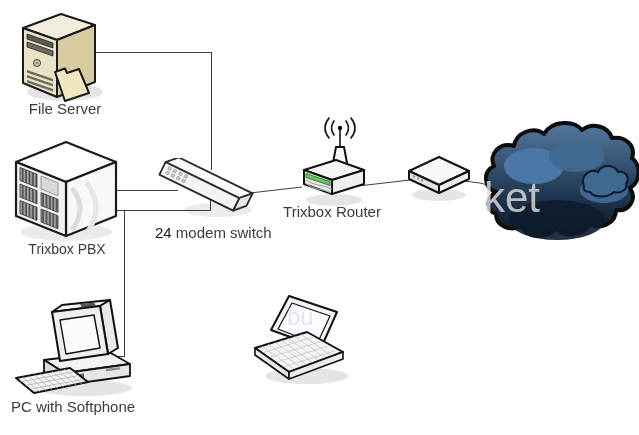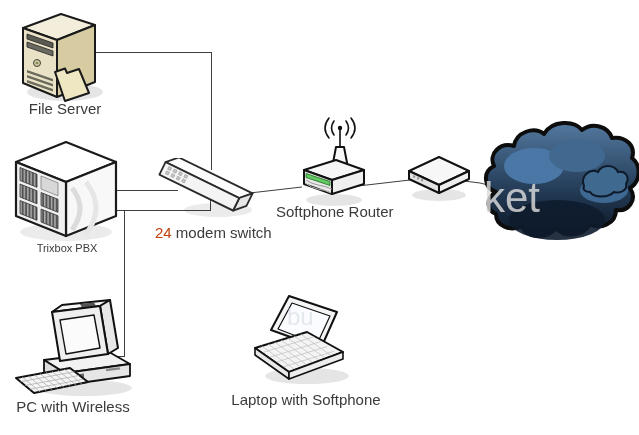--- a/index.html
+++ b/index.html
@@ -3,22 +3,22 @@
 <meta charset="utf-8">
 <style>
   html,body{margin:0;padding:0;background:#fff;}
   .canvas{position:relative;width:639px;height:435px;background:#ffffff;overflow:hidden;
           font-family:"Liberation Sans",sans-serif;}
   .icon{position:absolute;}
   .wires{position:absolute;left:0;top:0;z-index:1;}
   .icon{z-index:2;}
   .lbl{position:absolute;z-index:3;text-align:center;color:#3b3b3b;font-size:15px;
        line-height:1.1;white-space:nowrap;}
-  .lbl.small{font-size:11px;}
-  .lbl .dim{color:#c2410c;}
+  .lbl.small{font-size:14px;}
+  .lbl .dim{color:#0f172a;}
 </style>
 </head>
 <body>
 
 <div class="canvas">
 
   <svg class="wires" width="639" height="435">
     <g fill="none" stroke="#3f3f3f" stroke-width="1">
       <polyline shape-rendering="crispEdges" points="96,52 211,52 211,170"></polyline>
       <polyline shape-rendering="crispEdges" points="114,190 178,190"></polyline>
@@ -101,21 +101,21 @@
     <circle cx="42" cy="14" r="2.2" fill="#111"></circle>
     <line x1="42" y1="16" x2="42" y2="33" stroke="#111" stroke-width="1.6"></line>
     <polygon points="38,33 46,33 50,54 34,54" fill="#f8f8f8" stroke="#111" stroke-width="2" stroke-linejoin="round"></polygon>
     <polygon points="6,56 38,46 66,56 34,66" fill="#f6f6f6" stroke="#111" stroke-width="2" stroke-linejoin="round"></polygon>
     <polygon points="34,66 66,56 66,70 34,80" fill="#efefef" stroke="#111" stroke-width="2" stroke-linejoin="round"></polygon>
     <polygon points="6,56 34,66 34,80 6,70" fill="#e9e9e9" stroke="#111" stroke-width="2" stroke-linejoin="round"></polygon>
     <polygon points="8,59.5 32,67.5 32,71.5 8,63.5" fill="#63c963" stroke="#1b6b1b" stroke-width="0.8"></polygon>
     <path d="M8,66 q6,4 12,5 q7,1 14,4" fill="none" stroke="#9a9a9a" stroke-width="1"></path>
     <path d="M7,69 q7,5 13,6 q7,1 13,4" fill="none" stroke="#b5b5b5" stroke-width="1"></path>
   </svg>
-  <div class="lbl" style="left:276px;top:204px;width:112px">Softphone Router</div>
+  <div class="lbl" style="left:276px;top:204px;width:112px">Trixbox Router</div>
 
   <svg class="icon" style="left:405px;top:145px" width="68" height="58" viewBox="0 0 68 58">
     <ellipse cx="34" cy="50" rx="27" ry="6" fill="rgba(0,0,0,0.10)"></ellipse>
     <polygon points="4,26 34,12 64,26 34,40" fill="#f7f7f7" stroke="#111" stroke-width="2" stroke-linejoin="round"></polygon>
     <polygon points="34,40 64,26 64,34 34,48" fill="#efefef" stroke="#111" stroke-width="2" stroke-linejoin="round"></polygon>
     <polygon points="4,26 34,40 34,48 4,34" fill="#e2e2e2" stroke="#111" stroke-width="2" stroke-linejoin="round"></polygon>
     <g fill="#9a9a9a">
       <rect x="8" y="30.5" width="2.2" height="2.2"></rect>
       <rect x="12" y="32.3" width="2.2" height="2.2"></rect>
       <rect x="16" y="34.1" width="2.2" height="2.2"></rect>
@@ -166,21 +166,21 @@
           <line x1="14" y1="77.8" x2="32" y2="92.8"></line>
         <line x1="20" y1="76.7" x2="38" y2="91.7"></line>
           <line x1="26" y1="75.6" x2="44" y2="90.6"></line>
         <line x1="32" y1="74.4" x2="50" y2="89.4"></line>
           <line x1="38" y1="73.3" x2="56" y2="88.3"></line>
         <line x1="44" y1="72.2" x2="62" y2="87.2"></line>
           <line x1="50" y1="71.1" x2="68" y2="86.1"></line>
       </g>
     </g>
   </svg>
-  <div class="lbl" style="left:0px;top:399px;width:146px">PC with Wireless</div>
+  <div class="lbl" style="left:0px;top:399px;width:146px">PC with Softphone</div>
 
   <svg class="icon" style="left:245px;top:292px" width="115" height="95" viewBox="0 0 115 95">
     <ellipse cx="62" cy="84" rx="42" ry="8" fill="rgba(0,0,0,0.10)"></ellipse>
     <polygon points="44,4 92,20 76,56 26,38" fill="#f4f4f4" stroke="#111" stroke-width="2" stroke-linejoin="round"></polygon>
     <polygon points="47,11 85,24 72,52 33,37" fill="#fafcff" stroke="#111" stroke-width="1.2" stroke-linejoin="round"></polygon>
     <text x="42" y="33" font-size="24" fill="#cfd6dd" opacity="0.5" font-family="Liberation Sans, sans-serif">bu</text>
     <polygon points="10,56 62,40 98,60 44,80" fill="#f4f4f4" stroke="#111" stroke-width="2" stroke-linejoin="round"></polygon>
     <g stroke="#bdbdbd" stroke-width="0.7">
       <line x1="16.8" y1="60.8" x2="68.8" y2="44.8"></line>
         <line x1="23.6" y1="65.6" x2="75.6" y2="49.6"></line>
@@ -190,15 +190,14 @@
         <line x1="23" y1="52" x2="57" y2="76"></line>
       <line x1="29.5" y1="50" x2="63.5" y2="74"></line>
         <line x1="36" y1="48" x2="70" y2="72"></line>
       <line x1="42.5" y1="46" x2="76.5" y2="70"></line>
         <line x1="49" y1="44" x2="83" y2="68"></line>
       <line x1="55.5" y1="42" x2="89.5" y2="66"></line>
     </g>
     <polygon points="10,56 44,80 44,87 10,63" fill="#e8e8e8" stroke="#111" stroke-width="1.6" stroke-linejoin="round"></polygon>
     <polygon points="44,80 98,60 98,67 44,87" fill="#ededed" stroke="#111" stroke-width="1.6" stroke-linejoin="round"></polygon>
   </svg>
-  <div class="lbl" style="left:231px;top:392px;width:150px">Laptop with Softphone</div>
 
 </div>
 
 </body></html>

